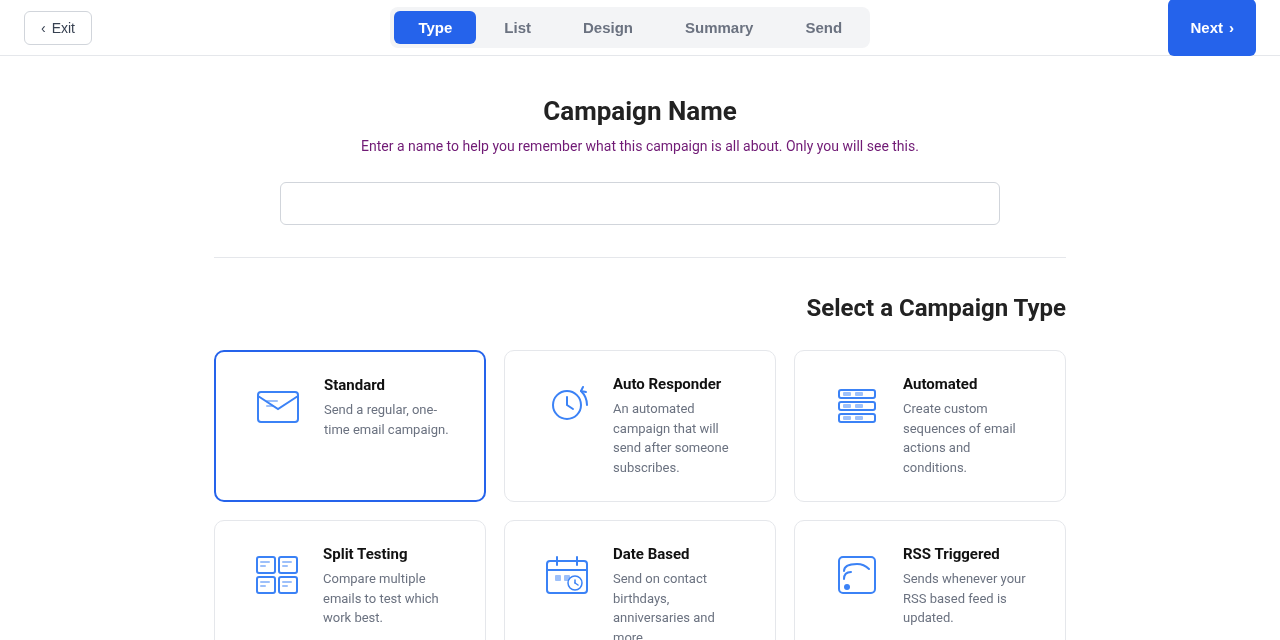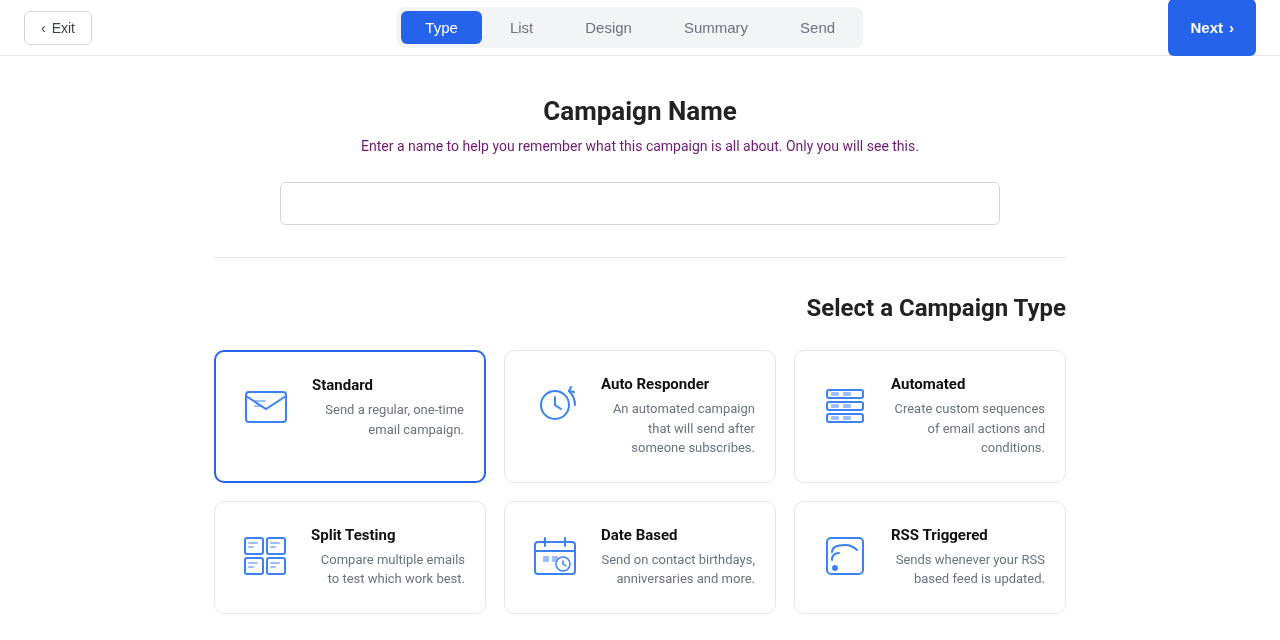--- a/index.html
+++ b/index.html
@@ -34,21 +34,21 @@
       background: #f3f4f6;
       border-radius: 8px;
       padding: 4px;
     }
     .nav-tab {
       padding: 8px 24px;
       border-radius: 6px;
       border: none;
       background: transparent;
       font-size: 15px;
-      font-weight: 400;
+      font-weight: 700;
       color: #6b7280;
       cursor: pointer;
     }
     .nav-tab.active {
       background: #2563eb;
       color: #fff;
     }
 
     .next-btn {
       display: flex;
@@ -112,21 +112,21 @@
 
     .cards-grid {
       display: grid;
       grid-template-columns: repeat(3, 1fr);
       gap: 18px;
     }
 
     .card {
       border: 1px solid #e5e7eb;
       border-radius: 10px;
-      padding: 24px 20px;
+      padding: 24px 32px;
       display: flex;
       align-items: flex-start;
       gap: 16px;
       cursor: pointer;
       transition: border-color 0.15s, box-shadow 0.15s;
       background: #fff;
     }
     .card.selected { border: 2px solid #2563eb; background: #fff; }
 
     .card-icon {
@@ -142,21 +142,20 @@
     .card-name {
       font-size: 15px;
       font-weight: 700;
       margin-bottom: 6px;
       color: #111;
     }
     .card-desc {
       font-size: 13px;
       color: #6b7280;
       line-height: 1.5;
-      text-align: right;
     }
 
     
     svg { display: block; }
   </style>
 </head>
 <body>
 
 <header class="header">
   <button class="exit-btn">

